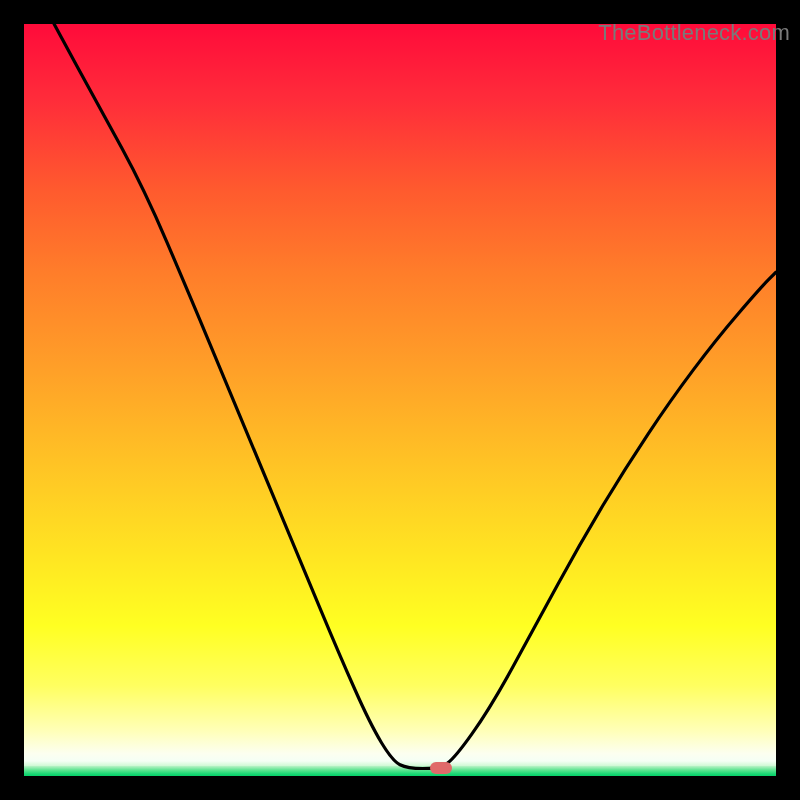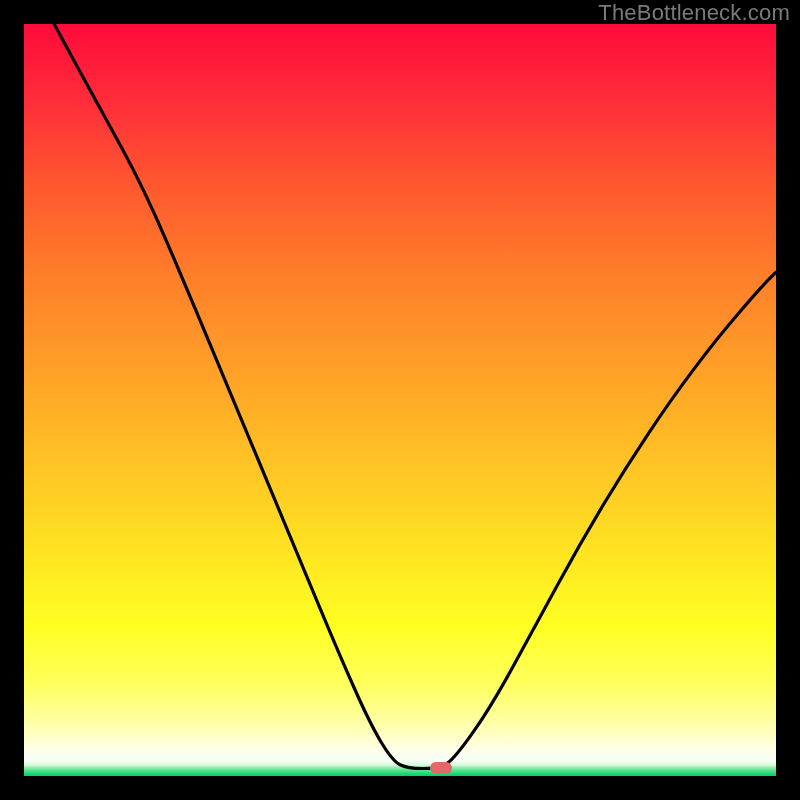--- a/index.html
+++ b/index.html
@@ -12,21 +12,21 @@
     font-family: Arial, Helvetica, sans-serif;
   }
   .frame {
     position: relative;
     width: 800px;
     height: 800px;
     background: #000;
   }
   .watermark {
     position: absolute;
-    top: 0;
+    top: 20px;
     right: 10px;
     color: #7a7a7a;
     font-size: 22px;
     font-weight: 500;
     letter-spacing: 0.2px;
     z-index: 20;
   }
   .plot {
     position: absolute;
     left: 24px;

